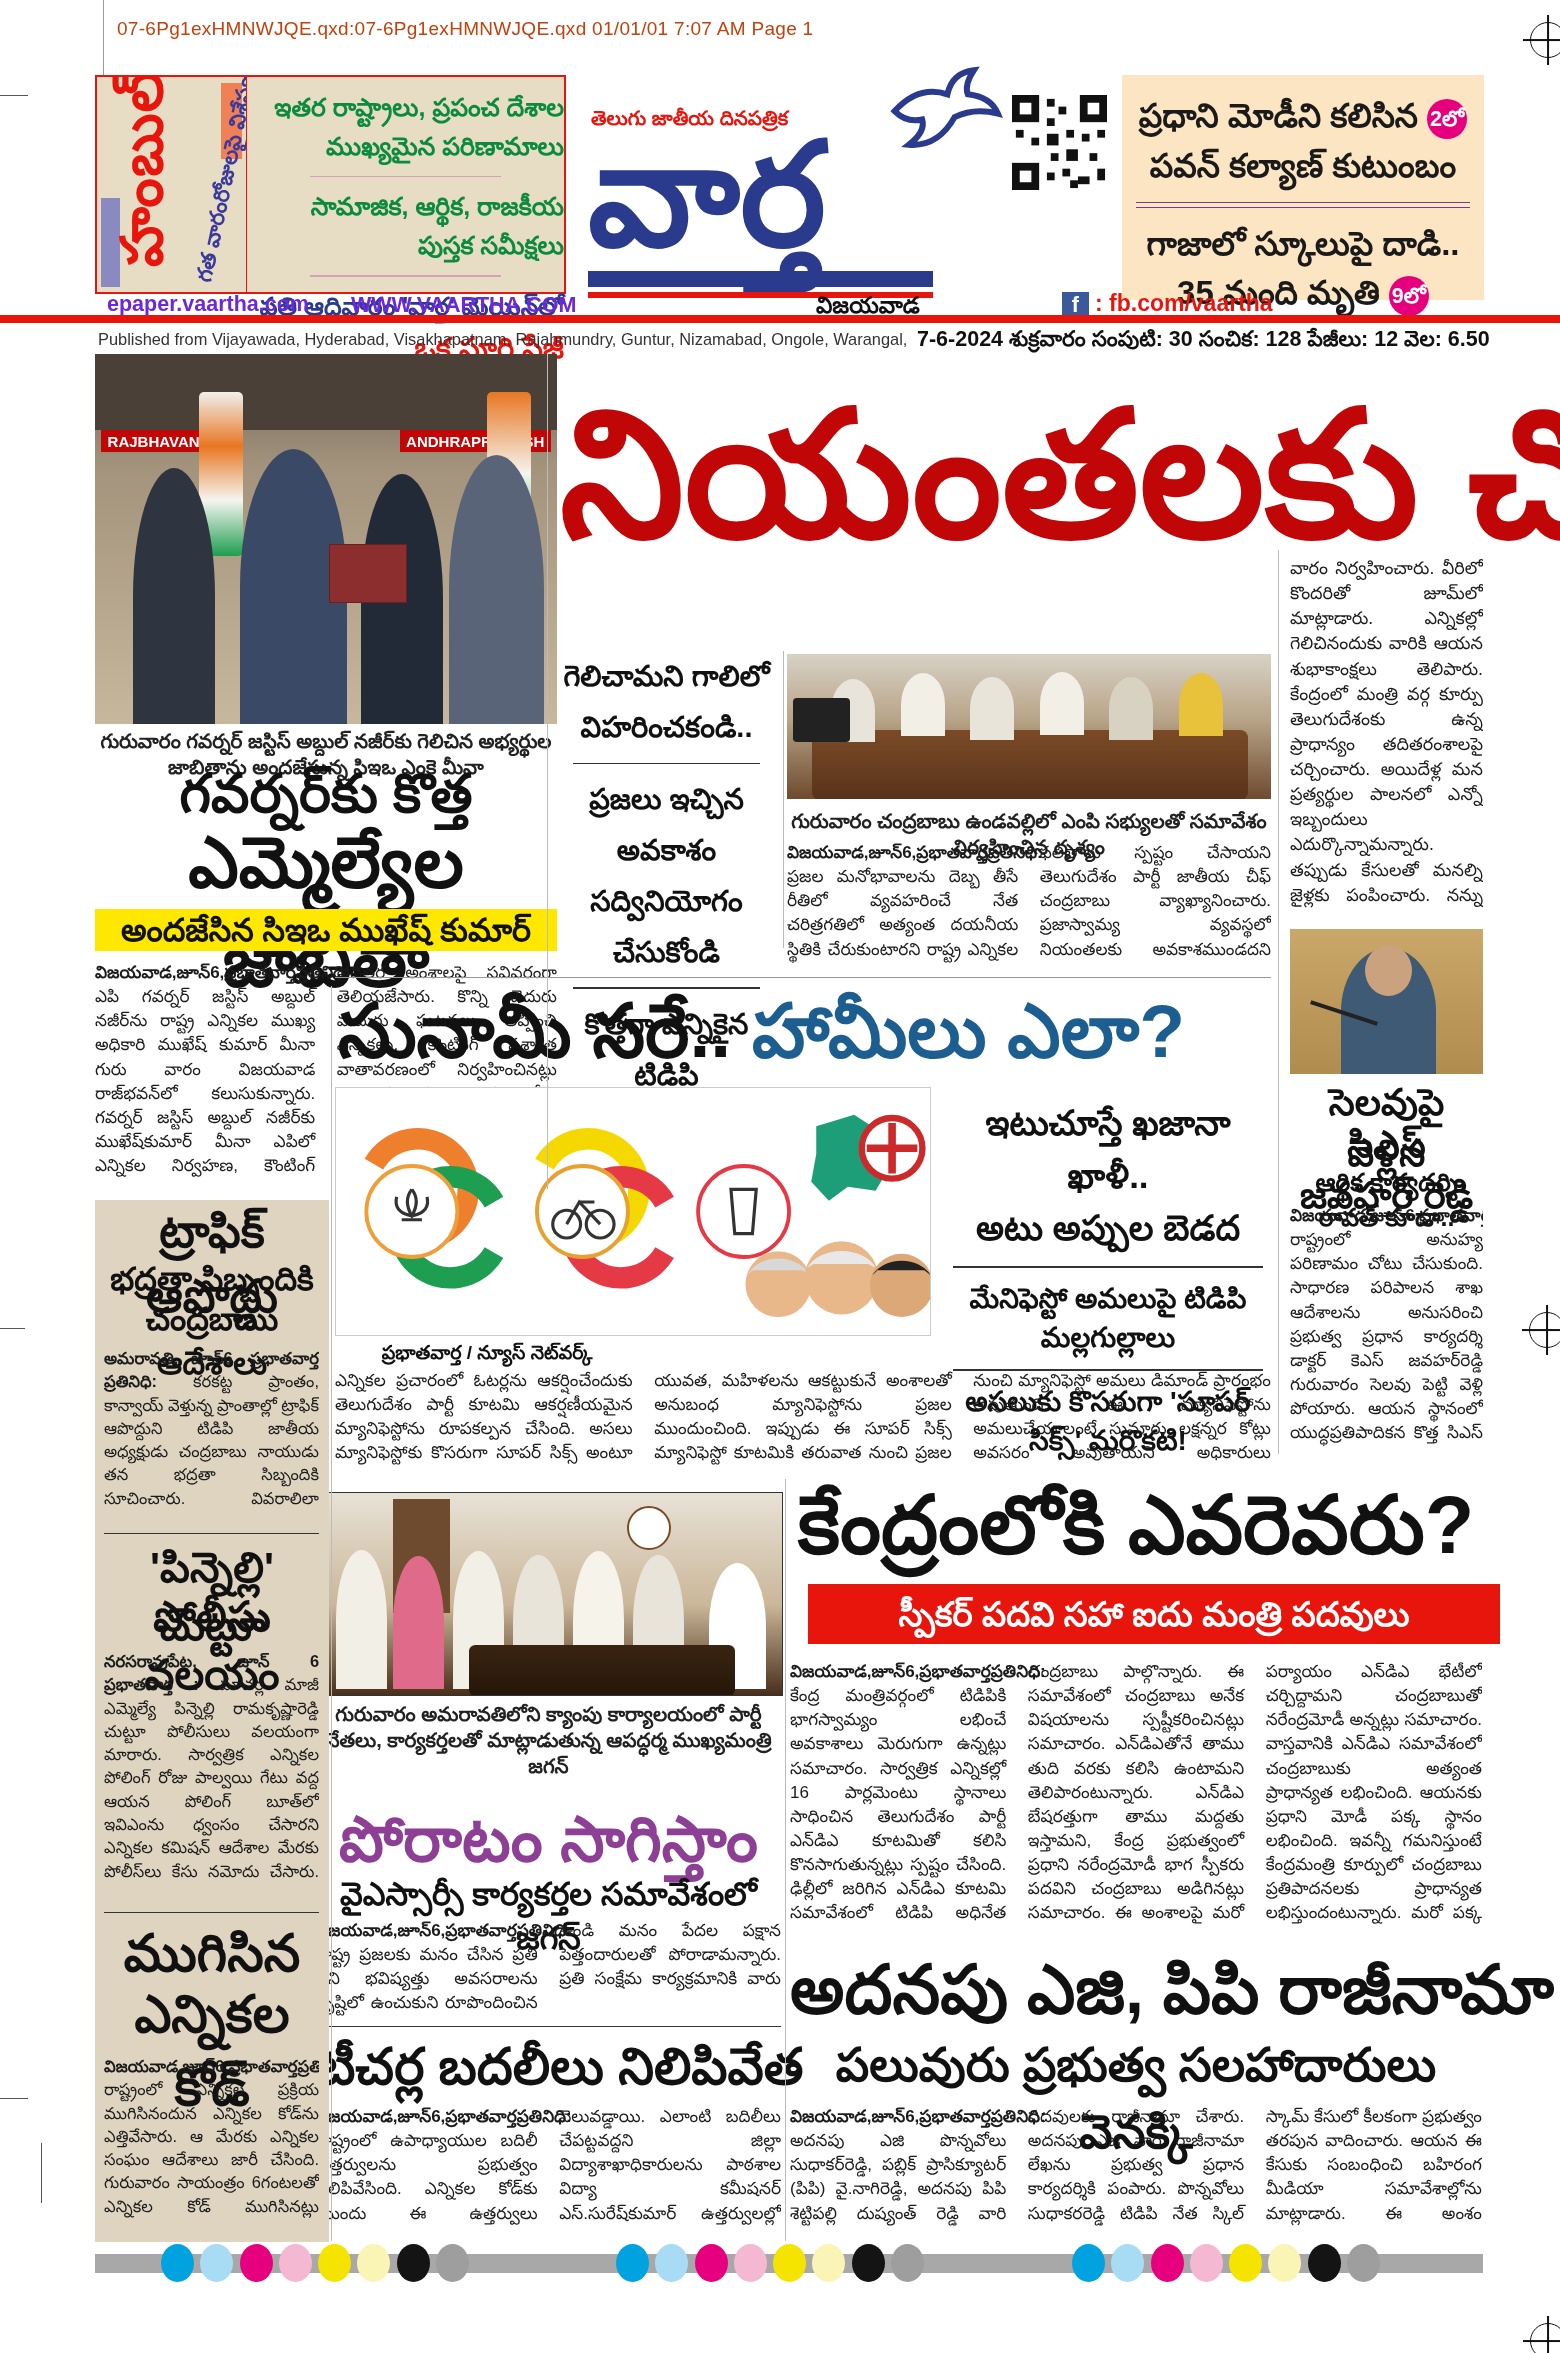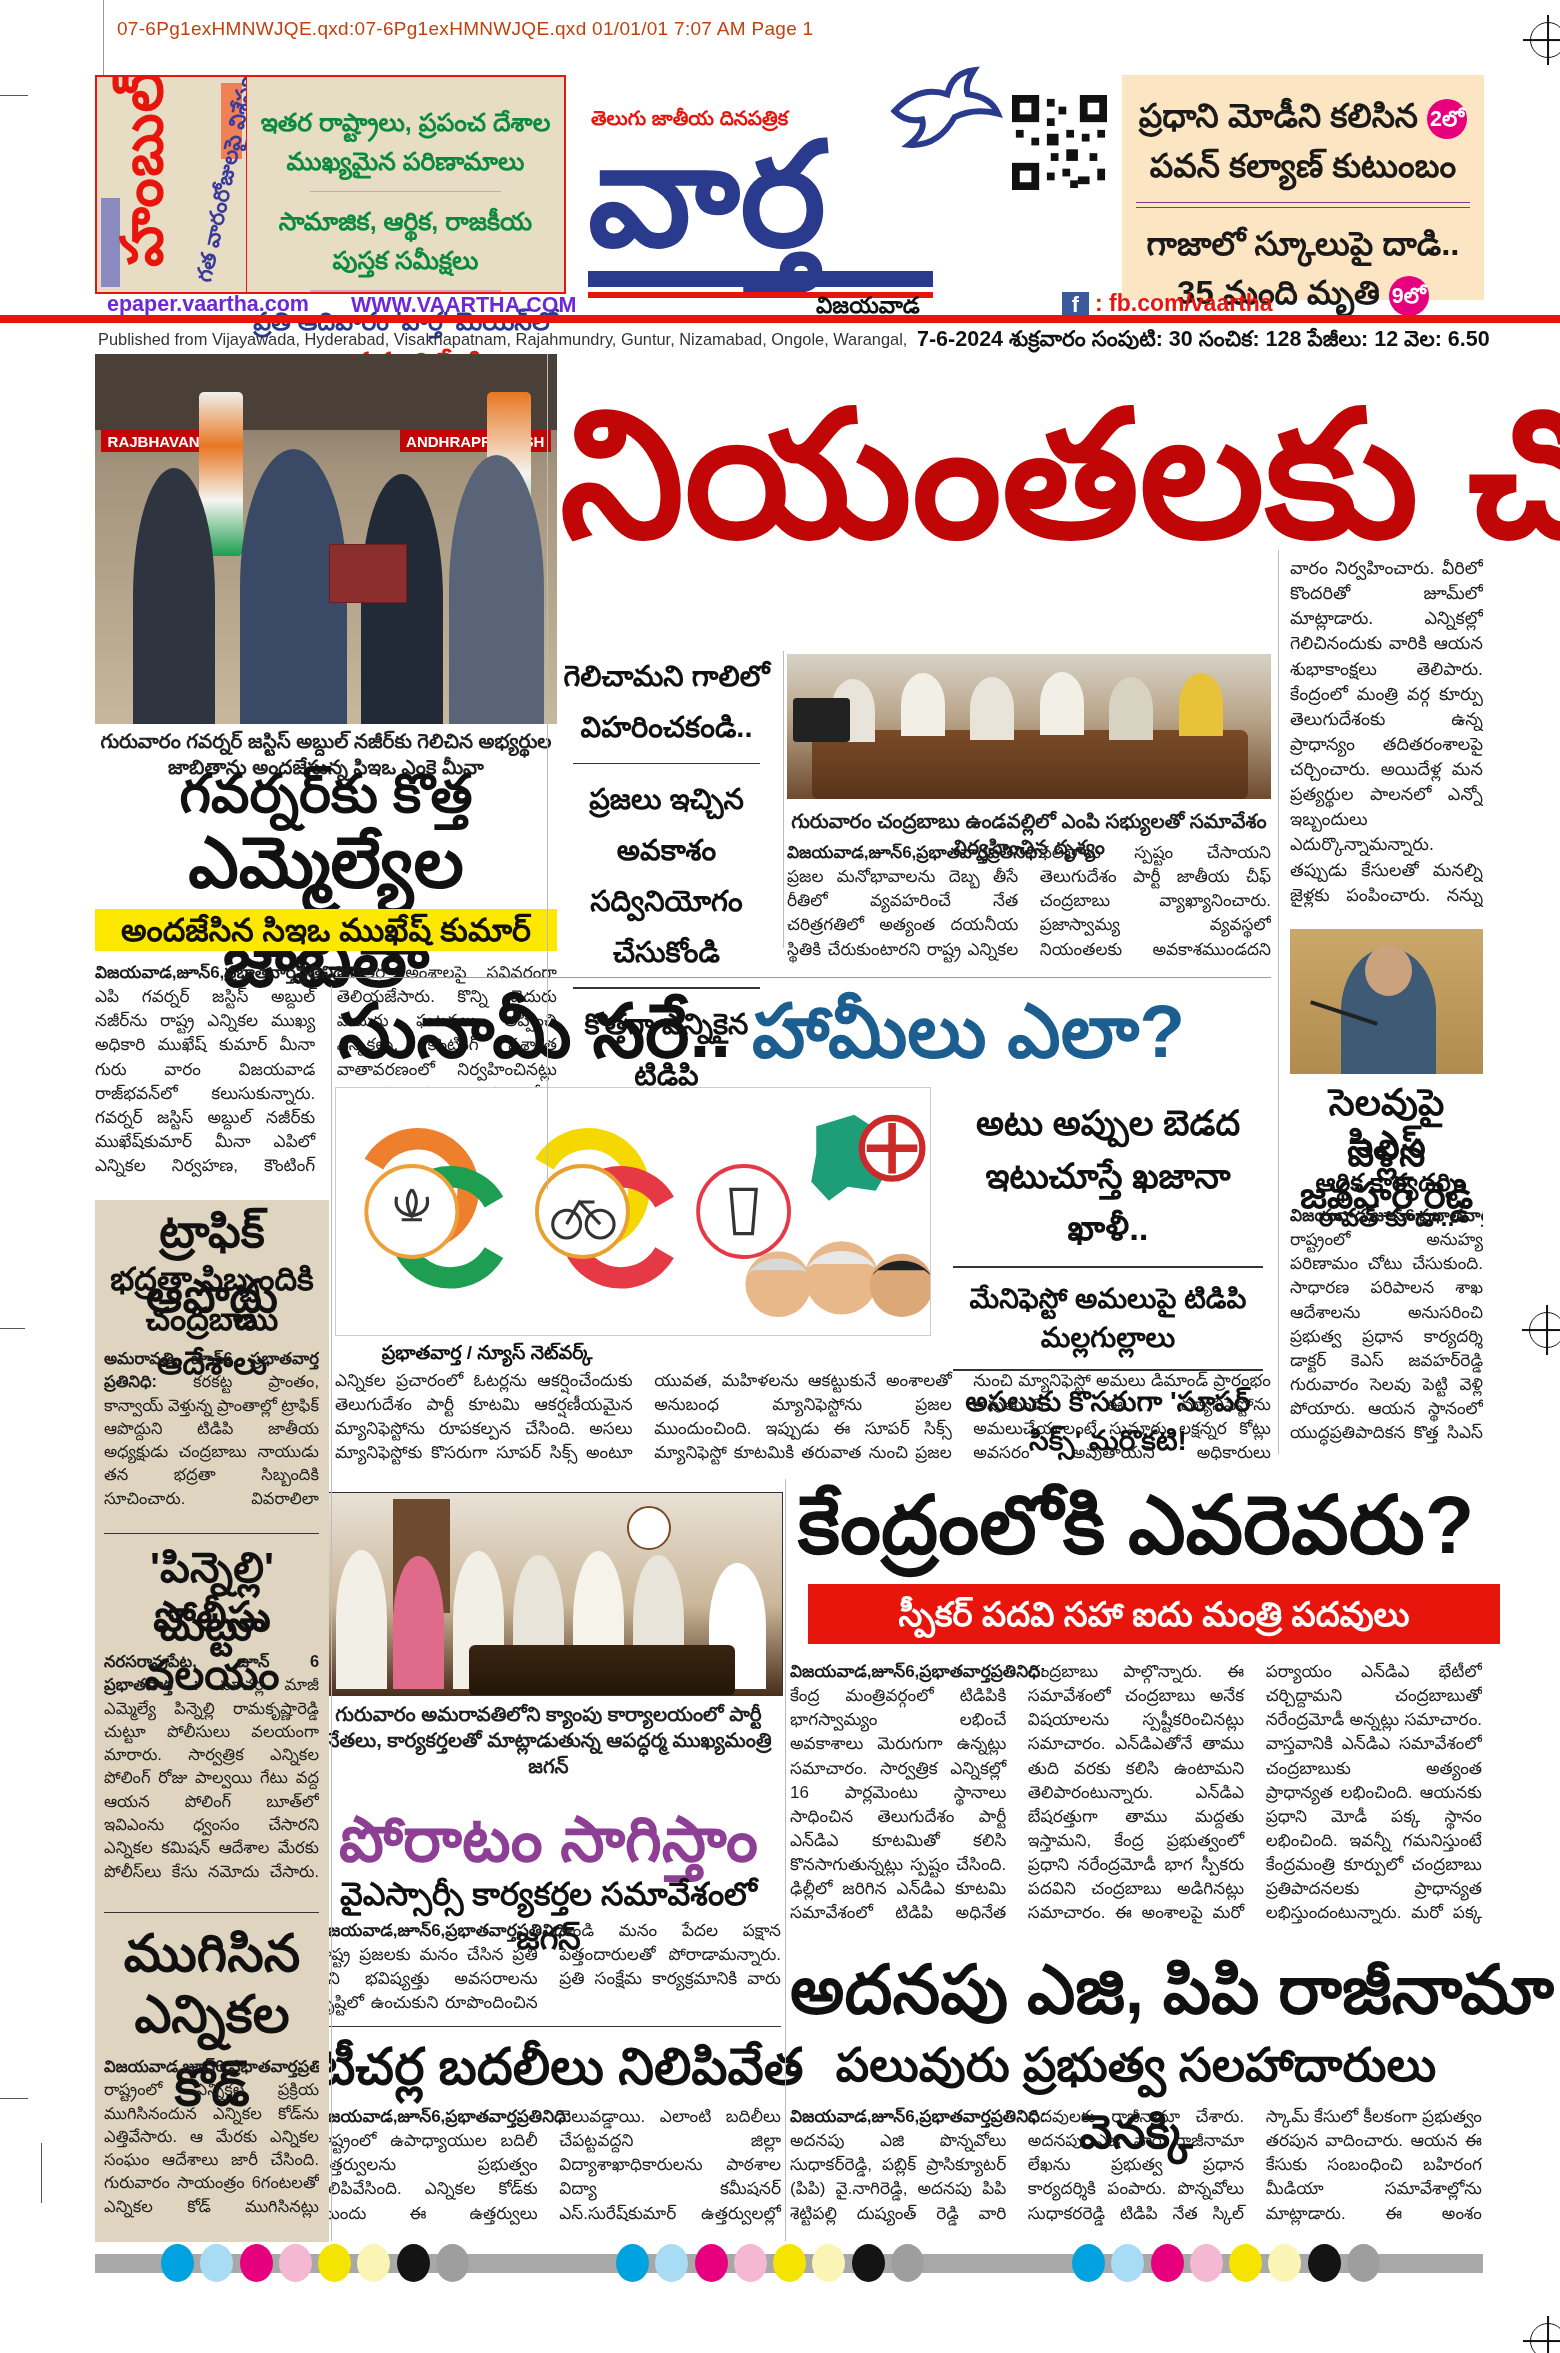--- a/index.html
+++ b/index.html
@@ -11,21 +11,21 @@
   .hline{position:absolute;height:1.3px;background:#555;}
   .red-rule{position:absolute;height:7.6px;background:#e8150d;}
   .blue-bar{position:absolute;background:#2a3a8c;}
   
   .promo-box{position:absolute;border:2.5px solid #e8150d;background:#e7ddc4;display:flex;}
   .promo-left{position:relative;width:149px;border-right:1.9px solid #e8150d;overflow:hidden;}
   .promo-vert{position:absolute;left:11.4px;top:190px;transform:rotate(-90deg);transform-origin:left top;
               font-size:58px;font-weight:bold;color:#e8150d;white-space:nowrap;letter-spacing:1.3px;}
   .promo-vert2{position:absolute;left:95px;top:202px;transform:rotate(-78deg);transform-origin:left top;
               font-size:21.5px;font-weight:bold;color:#3a3a9c;white-space:nowrap;}
-  .promo-right{flex:1;text-align:center;padding-top:26px;}
+  .promo-right{flex:1;text-align:right;padding-top:11px;}
   .promo-line{font-size:25px;font-weight:bold;color:#0c8a3e;line-height:1.55;}
   .promo-line.blue{color:#2a3a8c;}
   .promo-line.red{color:#e8150d;font-size:29px;}
   .promo-div{width:60%;height:1.9px;background:#d8a0b8;margin:10px auto;}
   .chip{position:absolute;background:#f08055;}
   .chip2{position:absolute;background:#8a8ac0;}
   .mast-tag{font-size:20px;font-weight:bold;color:#e8150d;}
   .mast-title{font-size:145px;font-weight:bold;color:#2a3a8c;line-height:1;}
   .url-red{font-size:21.5px;font-weight:bold;color:#6d28d9;}
   .newsbox{position:absolute;background:#fce5c2;text-align:center;padding-top:16.4px;}
@@ -261,22 +261,22 @@
       <path d="M880 55 v80 M840 95 h80" stroke="#cc2a2a" stroke-width="12"></path>
       <circle cx="700" cy="310" r="52" fill="#e8b88a"></circle>
         <path d="M652 294 a52 40 0 0 1 96 0 l-10 -6 h-78 Z" fill="#d8d8d8"></path>
       <circle cx="800" cy="300" r="58" fill="#e8b88a"></circle>
         <path d="M746 284 a58 42 0 0 1 108 0 l-12 -6 h-86 Z" fill="#e8e8e8"></path>
       <circle cx="895" cy="312" r="50" fill="#dca878"></circle>
         <path d="M849 296 a50 38 0 0 1 92 0 l-10 -8 h-74 Z" fill="#222"></path>
     </svg>
   </div>
   <div class="abs" style="left:945px;top:1097px;width:326px;">
+    <div class="side-bold" style="font-size:35px;line-height:1.5;">ఇటుచూస్తే ఖజానా ఖాళీ..</div>
     <div class="side-bold" style="font-size:35px;line-height:1.5;">అటు అప్పుల బెడద</div>
-    <div class="side-bold" style="font-size:35px;line-height:1.5;">ఇటుచూస్తే ఖజానా ఖాళీ..</div>
     <div class="srule"></div>
     <div class="side-bold" style="font-size:28px;line-height:1.4;">మేనిఫెస్టో అమలుపై టిడిపి మల్లగుల్లాలు</div>
     <div class="srule"></div>
     <div class="side-bold" style="font-size:28px;line-height:1.4;">అసలుకు కొసరుగా 'సూపర్ సిక్స్' మరొకటి!</div>
   </div>
   <div class="abs subhead" style="left:354px;top:1342px;width:266px;font-size:19px;">ప్రభాతవార్త / న్యూస్ నెట్‌వర్క్</div>
   <div class="body-cols three" style="left:335px;top:1369px;width:936px;height:111px;">
     <span>ఎన్నికల ప్రచారంలో ఓటర్లను ఆకర్షించేందుకు తెలుగుదేశం పార్టీ కూటమి ఆకర్షణీయమైన మ్యానిఫెస్టోను రూపకల్పన చేసింది. అసలు మ్యానిఫెస్టోకు కొసరుగా సూపర్ సిక్స్ అంటూ యువత, మహిళలను ఆకట్టుకునే అంశాలతో అనుబంధ మ్యానిఫెస్టోను ప్రజల ముందుంచింది. ఇప్పుడు ఈ సూపర్ సిక్స్ మ్యానిఫెస్టో కూటమికి</span>
     <span>తరువాత నుంచి ప్రజల నుంచి మ్యానిఫెస్టో అమలు డిమాండ్ ప్రారంభం అవుతుంది. ఈ మ్యానిఫెస్టోను అమలుచేయాలంటే సుమారు లక్షన్నర కోట్లు అవసరం అవుతాయని అధికారులు పేర్కొంటున్నారు. జూలై నెల ఒకటవ తేదీన సిబ్బంది జీతాలు ఇవ్వవలసి ఉంటుంది. కాంట్రాక్టర్లకు చెల్లించాల్సిన బిల్లులు కోట్లలో ఉన్నాయి. ఈ పరిస్థి</span>
     

